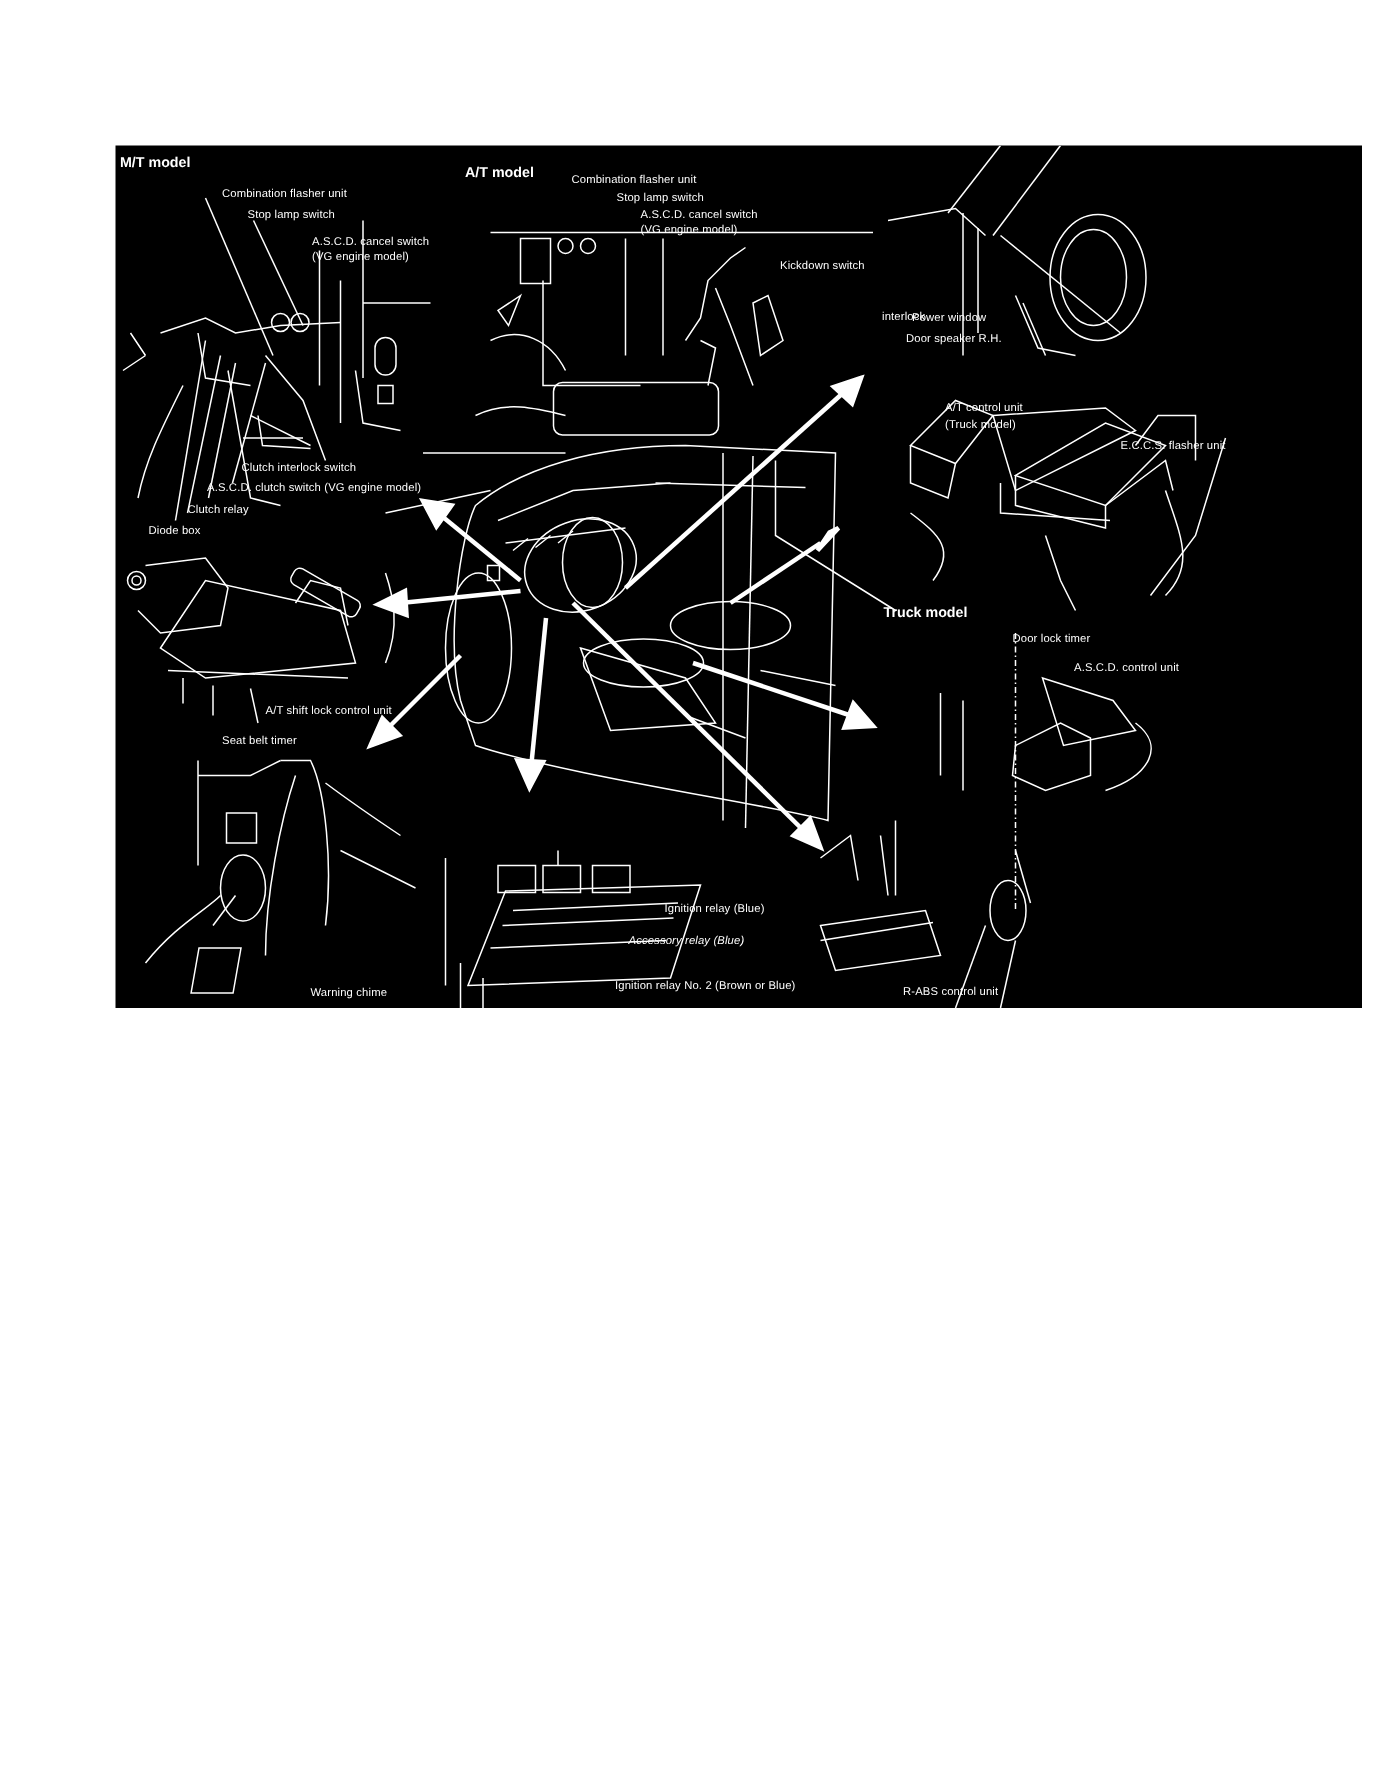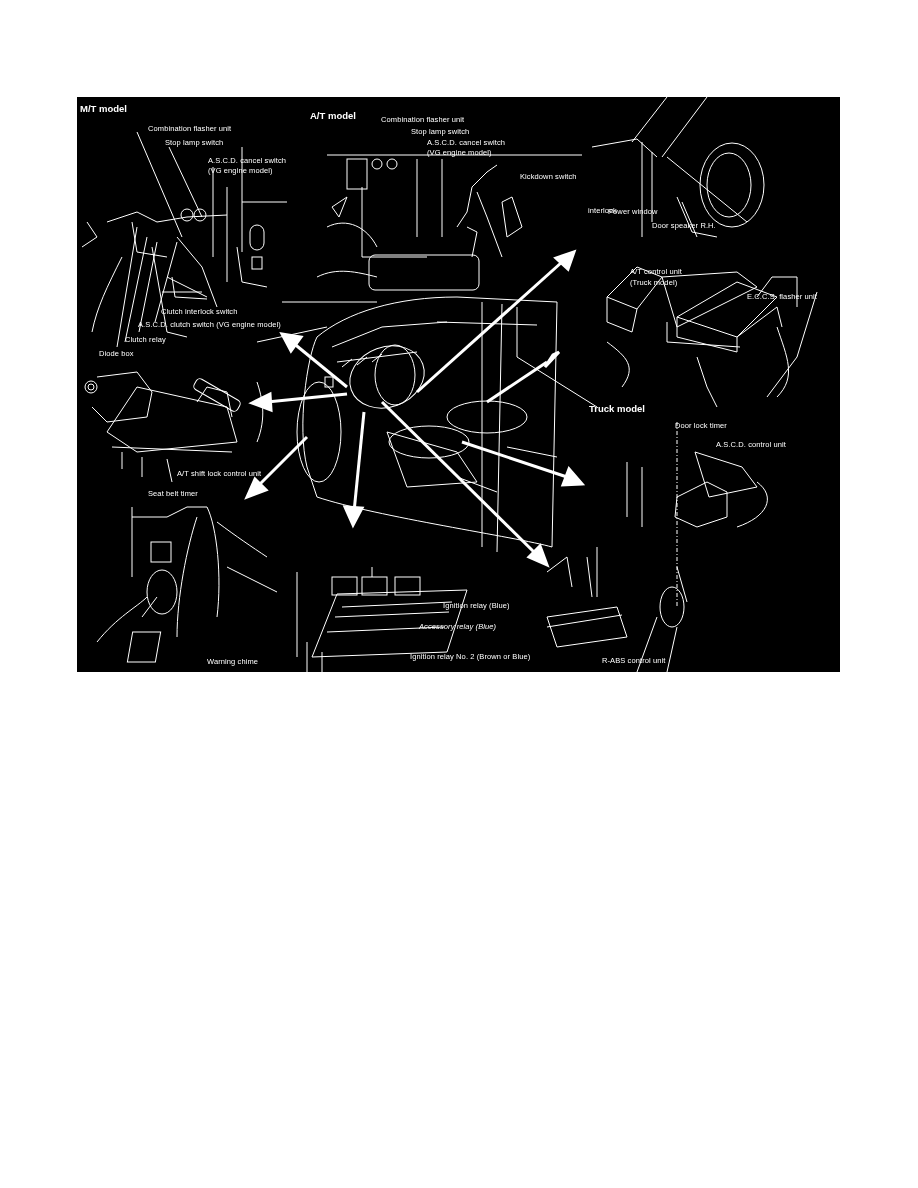--- a/index.html
+++ b/index.html
@@ -1,17 +1,17 @@
 <!DOCTYPE html>
 <html><head>
   <meta charset="utf-8">
   <style>
     html, body { margin: 0; padding: 0; background: #ffffff; }
     body { width: 918px; height: 1188px; position: relative; overflow: hidden; font-family: "Liberation Sans", sans-serif; }
-    .figure { position: absolute; left: 77px; top: 97px; width: 763px; height: 575px; background: #000000; overflow: hidden; }
+    .figure { position: absolute; left: 77px; top: 97px; width: 831px; height: 575px; background: #000000; overflow: hidden; }
     .figure svg.art { position: absolute; left: 0; top: 0; width: 763px; height: 575px; }
     .lbl { position: absolute; color: #ffffff; font-family: "Liberation Sans", sans-serif; font-size: 7.5px; line-height: 9px; white-space: nowrap; letter-spacing: 0.1px; }
     .title { position: absolute; color: #ffffff; font-family: "Liberation Sans", sans-serif; font-weight: bold; font-size: 9.5px; white-space: nowrap; }
   </style>
 </head>
 <body>
 
 <div class="figure">
 
   <svg class="art" viewBox="0 0 763 575" fill="none" stroke="#ffffff" stroke-width="1">
@@ -203,21 +203,21 @@
 
   <div class="title" style="left:233px; top:13px;">A/T model</div>
   <div class="lbl" style="left:304px; top:18px;">Combination flasher unit</div>
   <div class="lbl" style="left:334px; top:30px;">Stop lamp switch</div>
   <div class="lbl" style="left:350px; top:41px;">A.S.C.D. cancel switch</div>
   <div class="lbl" style="left:350px; top:51px;">(VG engine model)</div>
   <div class="lbl" style="left:443px; top:75px;">Kickdown switch</div>
 
   <div class="lbl" style="left:511px; top:110px;padding-left:20px;">Power window</div>
   <div class="lbl" style="left:511px; top:109px;">interlock</div>
-  <div class="lbl" style="left:527px; top:124px;margin-left:48px;">Door speaker R.H.</div>
+  <div class="lbl" style="left:527px; top:124px;">Door speaker R.H.</div>
 
   <div class="lbl" style="left:553px; top:170px;">A/T control unit</div>
   <div class="lbl" style="left:553px; top:181px;">(Truck model)</div>
   <div class="lbl" style="left:670px; top:195px;">E.C.C.S. flasher unit</div>
 
   <div class="title" style="left:512px; top:306px;">Truck model</div>
   <div class="lbl" style="left:598px; top:324px;">Door lock timer</div>
   <div class="lbl" style="left:639px; top:343px;">A.S.C.D. control unit</div>
   <div class="lbl" style="left:525px; top:559px;">R-ABS control unit</div>
 

